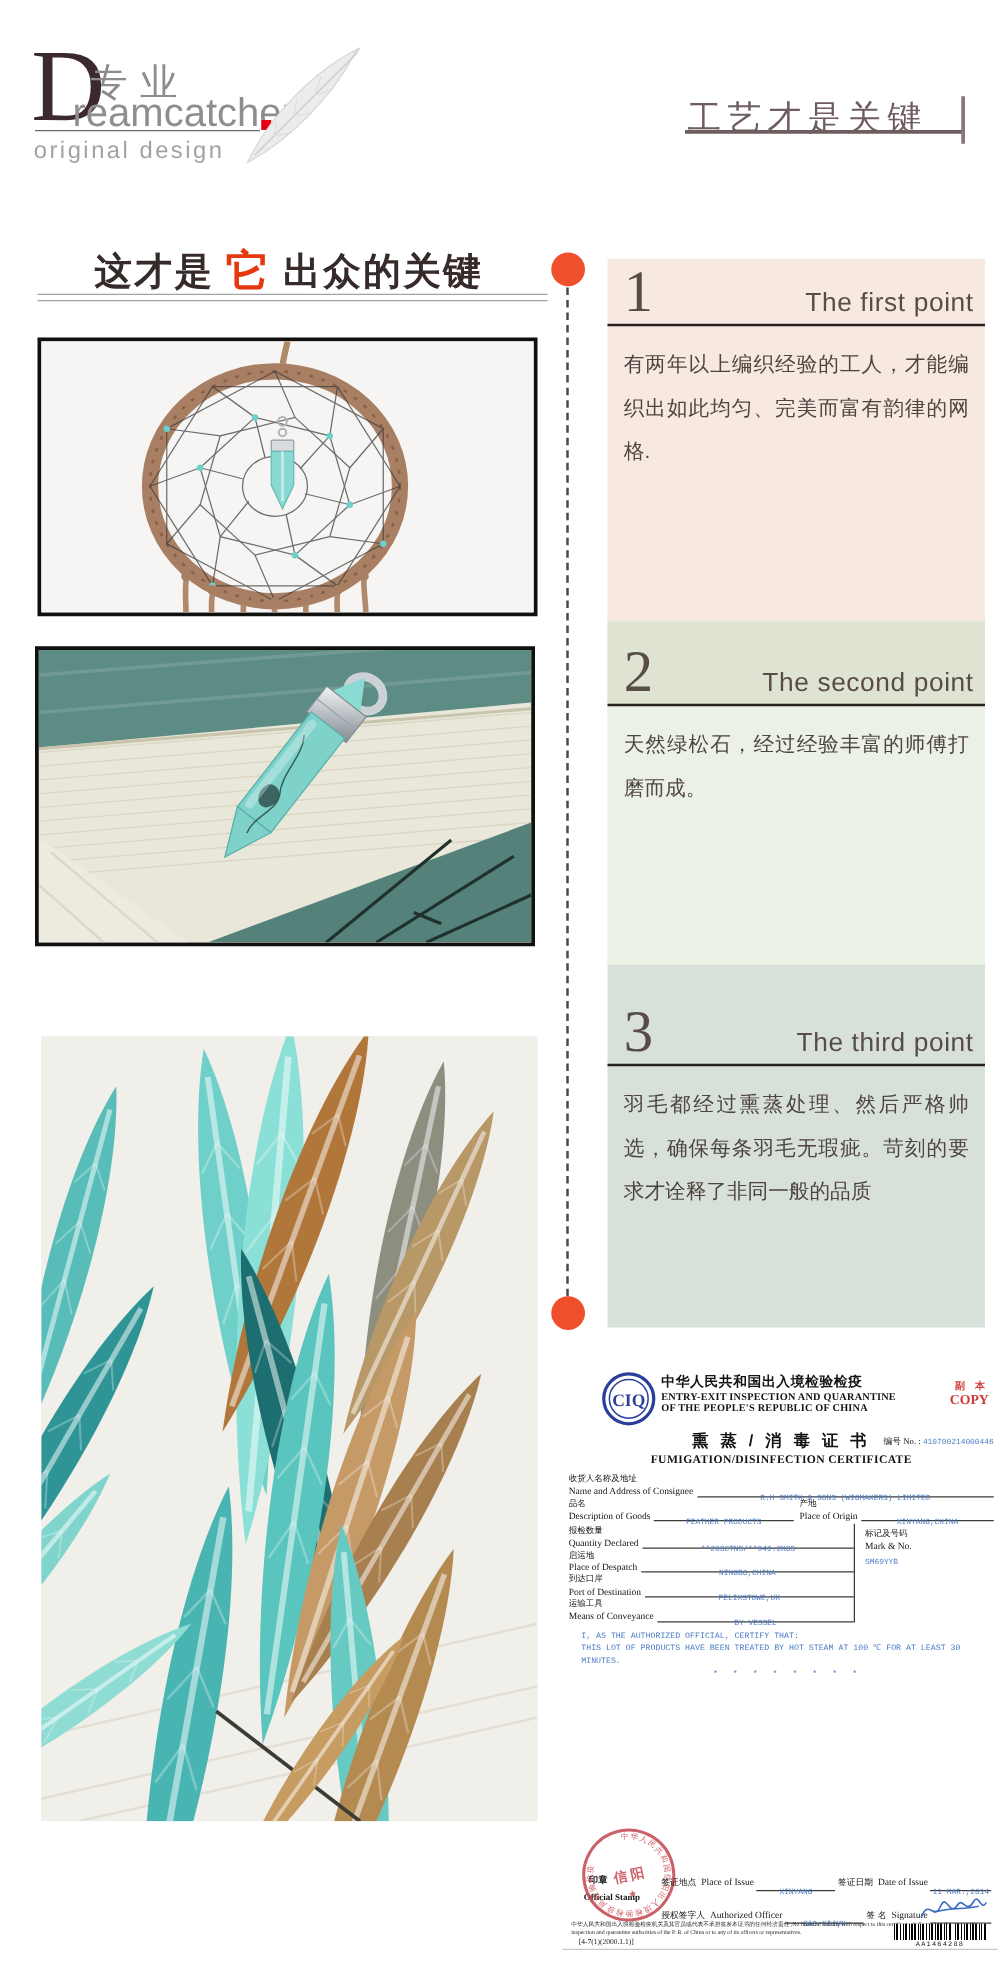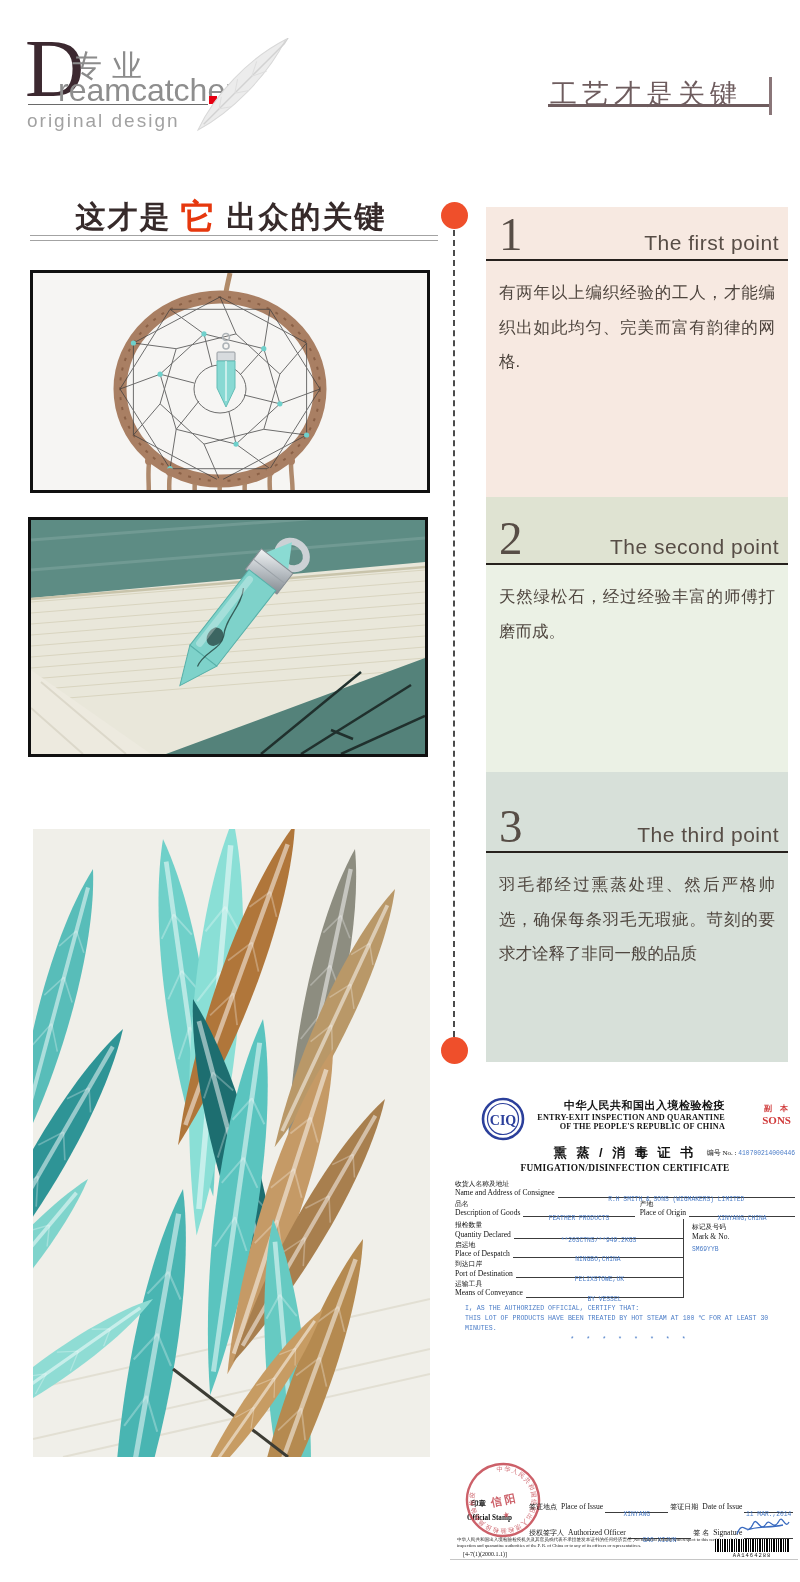--- a/index.html
+++ b/index.html
@@ -50,21 +50,21 @@
   .panel-num{position:absolute;left:13px;bottom:1px;font-size:47px;line-height:1;color:#574d46;
         font-family:"Liberation Serif",serif}
   .panel-en{position:absolute;right:9px;bottom:4px;font-size:21px;color:#574d46;letter-spacing:.5px}
   .panel-body{padding:14px 13px 0;font-size:16.5px;line-height:2.1;color:#4e453e;text-align:justify}
 
   
   .cert{position:absolute;left:455px;top:1085px;width:340px;height:477px;color:#131313;
         font-family:"Liberation Serif",serif}
   .cert .sans{font-family:"Liberation Sans",sans-serif}
   .ciq-logo{position:absolute;left:26px;top:12px;width:44px;height:44px}
-  .cauth{position:absolute;left:74px;top:13px;width:196px;text-align:right}
+  .cauth{position:absolute;left:74px;top:13px;width:196px;text-align:left}
   .cauth .zh{font-size:11px;font-weight:bold;font-family:"Liberation Sans",sans-serif;letter-spacing:.5px}
   .cauth .e1,.cauth .e2{font-size:8.2px;font-weight:bold;letter-spacing:.2px}
   .ccopy{position:absolute;right:4px;top:20px;color:#d03a3a;text-align:right;line-height:1.1}
   .ccopy .zh{font-size:8px;font-weight:bold;letter-spacing:3px}
   .ccopy .en{font-size:11px;font-weight:bold}
   .cert-head{position:relative;height:56px}
   .ctitle{position:relative;text-align:center;margin-top:3px}
   .ctitle .zh{font-size:13px;font-weight:bold;font-family:"Liberation Sans",sans-serif;letter-spacing:3px}
   .cno{position:absolute;right:0;top:4px;font-size:7px}
   .cno .val{color:#4a7cc7;font-family:"Liberation Mono",monospace;font-size:6.3px}
@@ -305,21 +305,21 @@
         <circle cx="22" cy="22" r="15.5" fill="none" stroke="#2b3f9b" stroke-width="1.2"></circle>
         <text x="22" y="27.5" text-anchor="middle" font-size="14" font-weight="bold" font-family="Liberation Serif,serif" fill="#2b3f9b">CIQ</text>
       </svg>
       <div class="cauth">
         <div class="zh">中华人民共和国出入境检验检疫</div>
         <div class="e1">ENTRY-EXIT INSPECTION AND QUARANTINE</div>
         <div class="e2">OF THE PEOPLE'S REPUBLIC OF CHINA</div>
       </div>
       <div class="ccopy">
         <div class="zh">副 本</div>
-        <div class="en">SONS</div>
+        <div class="en">COPY</div>
       </div>
     </div>
 
     <div class="ctitle">
       <div class="zh">熏 蒸 / 消 毒 证 书</div>
       <div class="cno">
         <span>编号 No. :</span>
         <span class="val">410700214000446</span>
       </div>
       <div class="en">FUMIGATION/DISINFECTION  CERTIFICATE</div>

